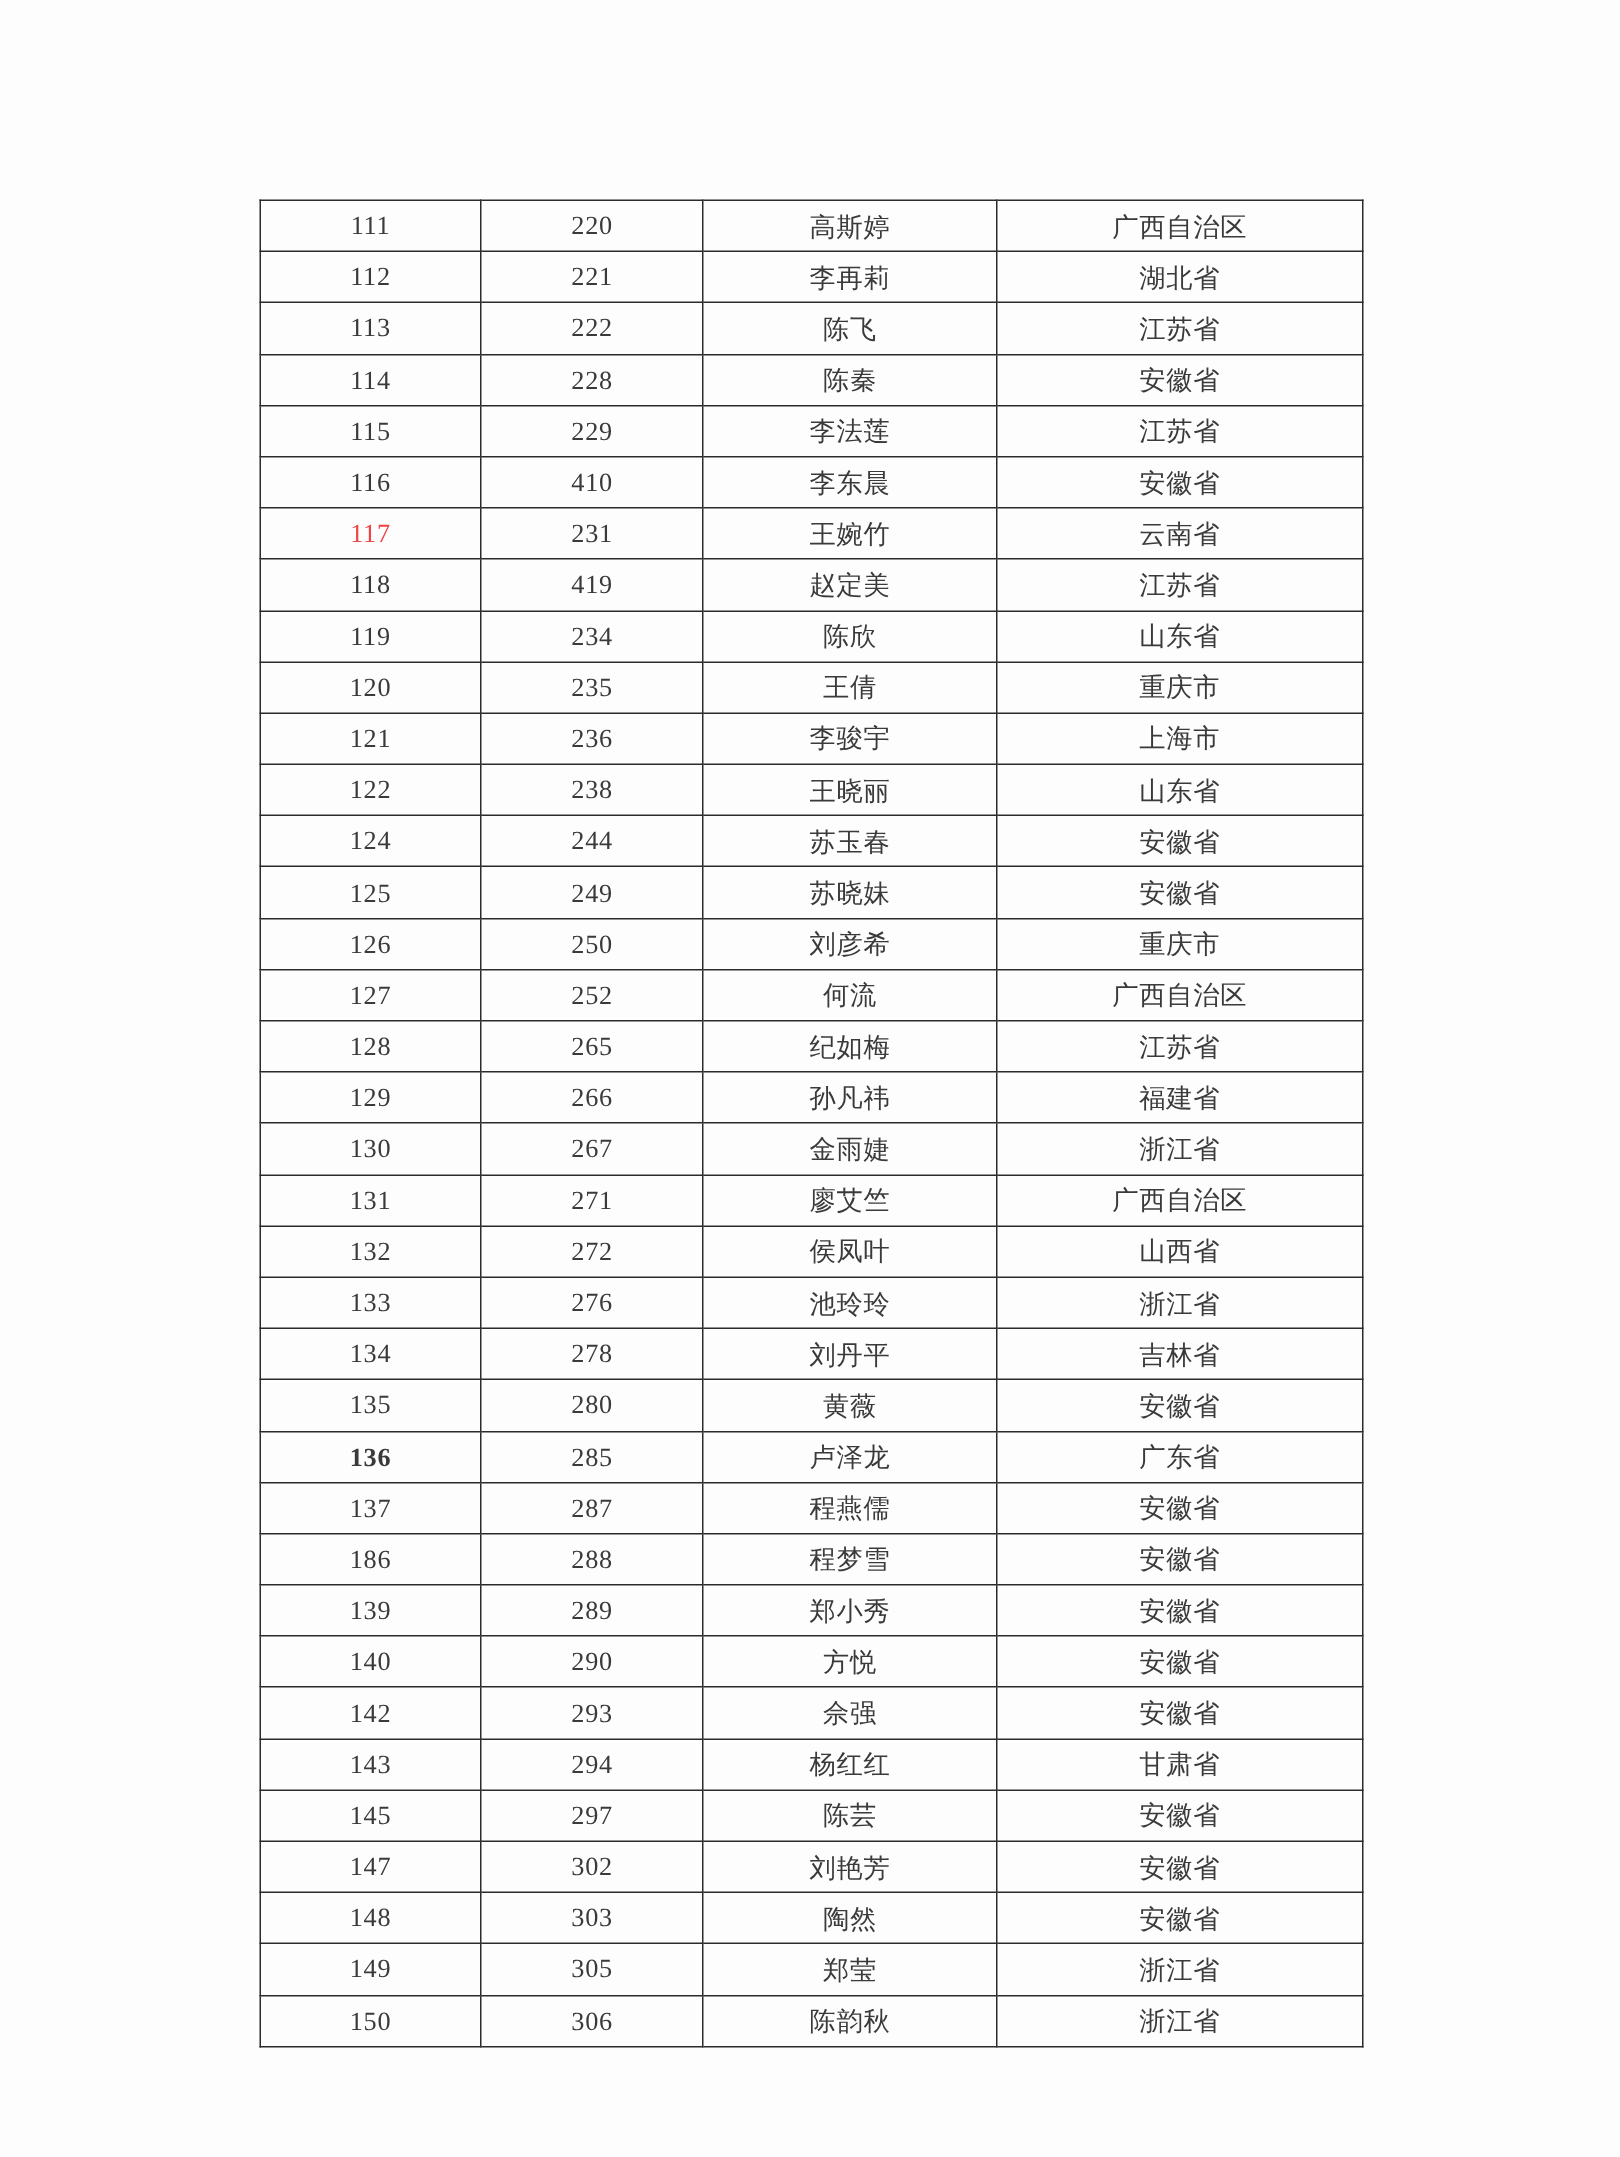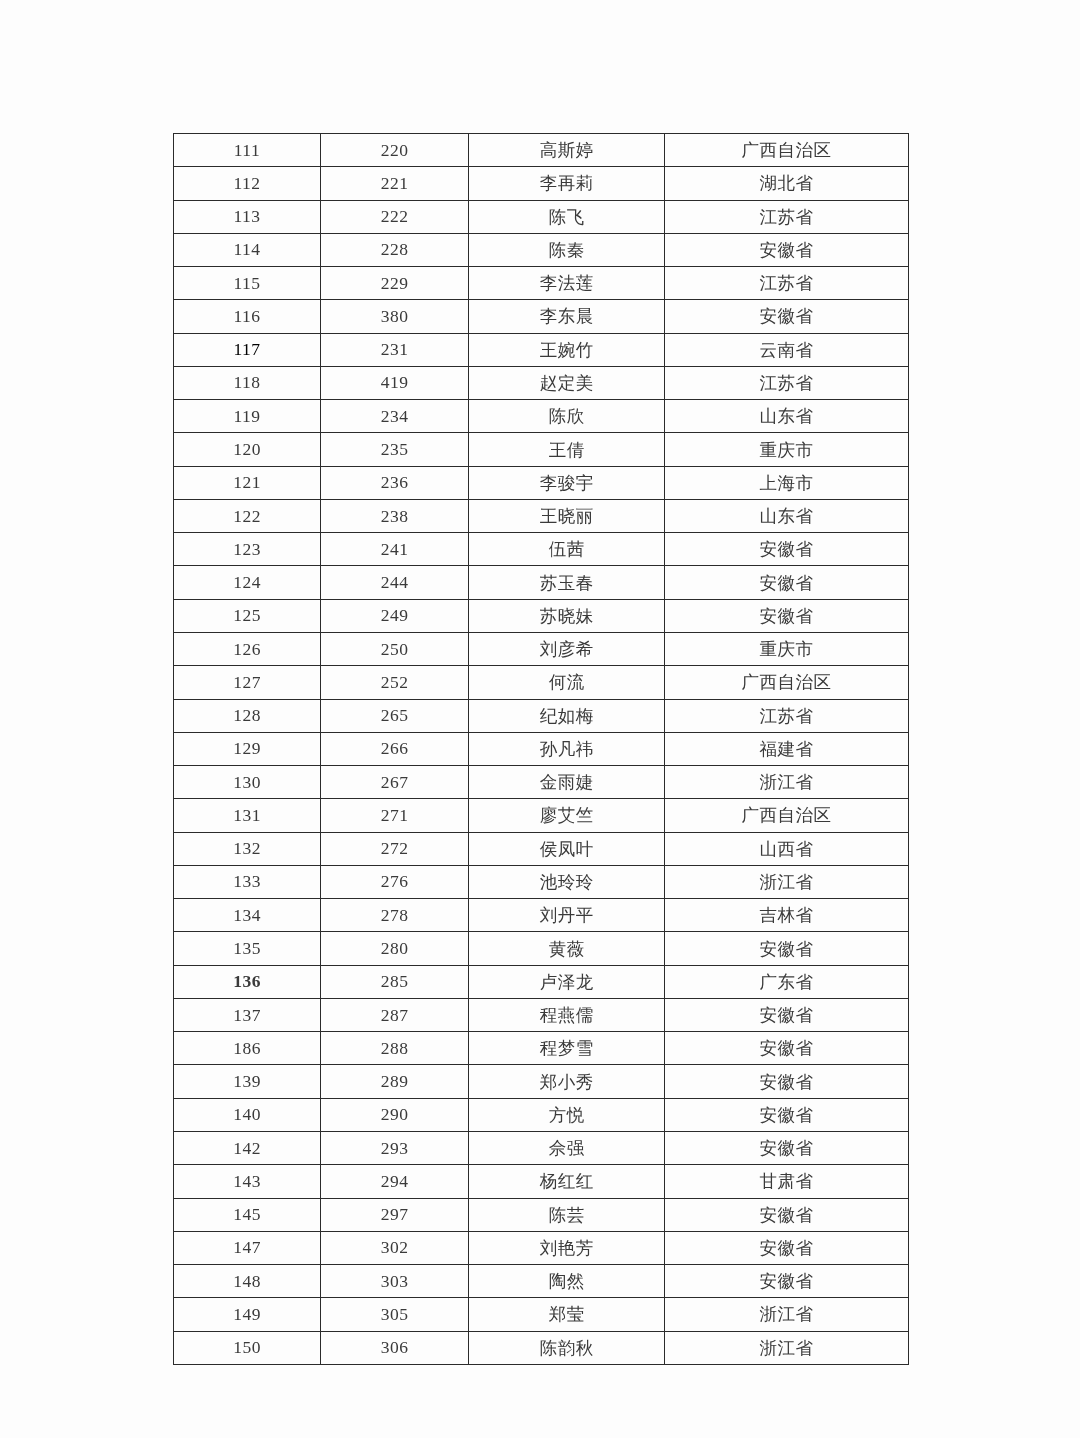--- a/index.html
+++ b/index.html
@@ -89,26 +89,26 @@
             <td style="color: rgb(58, 58, 58); border-color: rgb(43, 43, 43);">安徽省</td>
           </tr>
           <tr>
             <td style="color: rgb(58, 58, 58); border-color: rgb(43, 43, 43);">115</td>
             <td style="color: rgb(58, 58, 58); border-color: rgb(43, 43, 43);">229</td>
             <td style="color: rgb(58, 58, 58); border-color: rgb(43, 43, 43);">李法莲</td>
             <td style="color: rgb(58, 58, 58); border-color: rgb(43, 43, 43);">江苏省</td>
           </tr>
           <tr>
             <td style="color: rgb(58, 58, 58); border-color: rgb(43, 43, 43);">116</td>
-            <td style="color: rgb(58, 58, 58); border-color: rgb(43, 43, 43);">380</td>
+            <td style="color: rgb(58, 58, 58); border-color: rgb(43, 43, 43);">410</td>
             <td style="color: rgb(58, 58, 58); border-color: rgb(43, 43, 43);">李东晨</td>
             <td style="color: rgb(58, 58, 58); border-color: rgb(43, 43, 43);">安徽省</td>
           </tr>
           <tr>
-            <td style="color: #000000; border-color: rgb(43, 43, 43);">117</td>
+            <td style="color: #ef4444; border-color: rgb(43, 43, 43);">117</td>
             <td style="color: rgb(58, 58, 58); border-color: rgb(43, 43, 43);">231</td>
             <td style="color: rgb(58, 58, 58); border-color: rgb(43, 43, 43);">王婉竹</td>
             <td style="color: rgb(58, 58, 58); border-color: rgb(43, 43, 43);">云南省</td>
           </tr>
           <tr>
             <td style="color: rgb(58, 58, 58); border-color: rgb(43, 43, 43);">118</td>
             <td style="color: rgb(58, 58, 58); border-color: rgb(43, 43, 43);">419</td>
             <td style="color: rgb(58, 58, 58); border-color: rgb(43, 43, 43);">赵定美</td>
             <td style="color: rgb(58, 58, 58); border-color: rgb(43, 43, 43);">江苏省</td>
           </tr>
@@ -130,26 +130,20 @@
             <td style="color: rgb(58, 58, 58); border-color: rgb(43, 43, 43);">李骏宇</td>
             <td style="color: rgb(58, 58, 58); border-color: rgb(43, 43, 43);">上海市</td>
           </tr>
           <tr>
             <td style="color: rgb(58, 58, 58); border-color: rgb(43, 43, 43);">122</td>
             <td style="color: rgb(58, 58, 58); border-color: rgb(43, 43, 43);">238</td>
             <td style="color: rgb(58, 58, 58); border-color: rgb(43, 43, 43);">王晓丽</td>
             <td style="color: rgb(58, 58, 58); border-color: rgb(43, 43, 43);">山东省</td>
           </tr>
           <tr>
-            <td style="color: rgb(58, 58, 58); border-color: rgb(43, 43, 43);">123</td>
-            <td style="color: rgb(58, 58, 58); border-color: rgb(43, 43, 43);">241</td>
-            <td style="color: rgb(58, 58, 58); border-color: rgb(43, 43, 43);">伍茜</td>
-            <td style="color: rgb(58, 58, 58); border-color: rgb(43, 43, 43);">安徽省</td>
-          </tr>
-          <tr>
             <td style="color: rgb(58, 58, 58); border-color: rgb(43, 43, 43);">124</td>
             <td style="color: rgb(58, 58, 58); border-color: rgb(43, 43, 43);">244</td>
             <td style="color: rgb(58, 58, 58); border-color: rgb(43, 43, 43);">苏玉春</td>
             <td style="color: rgb(58, 58, 58); border-color: rgb(43, 43, 43);">安徽省</td>
           </tr>
           <tr>
             <td style="color: rgb(58, 58, 58); border-color: rgb(43, 43, 43);">125</td>
             <td style="color: rgb(58, 58, 58); border-color: rgb(43, 43, 43);">249</td>
             <td style="color: rgb(58, 58, 58); border-color: rgb(43, 43, 43);">苏晓妹</td>
             <td style="color: rgb(58, 58, 58); border-color: rgb(43, 43, 43);">安徽省</td>

